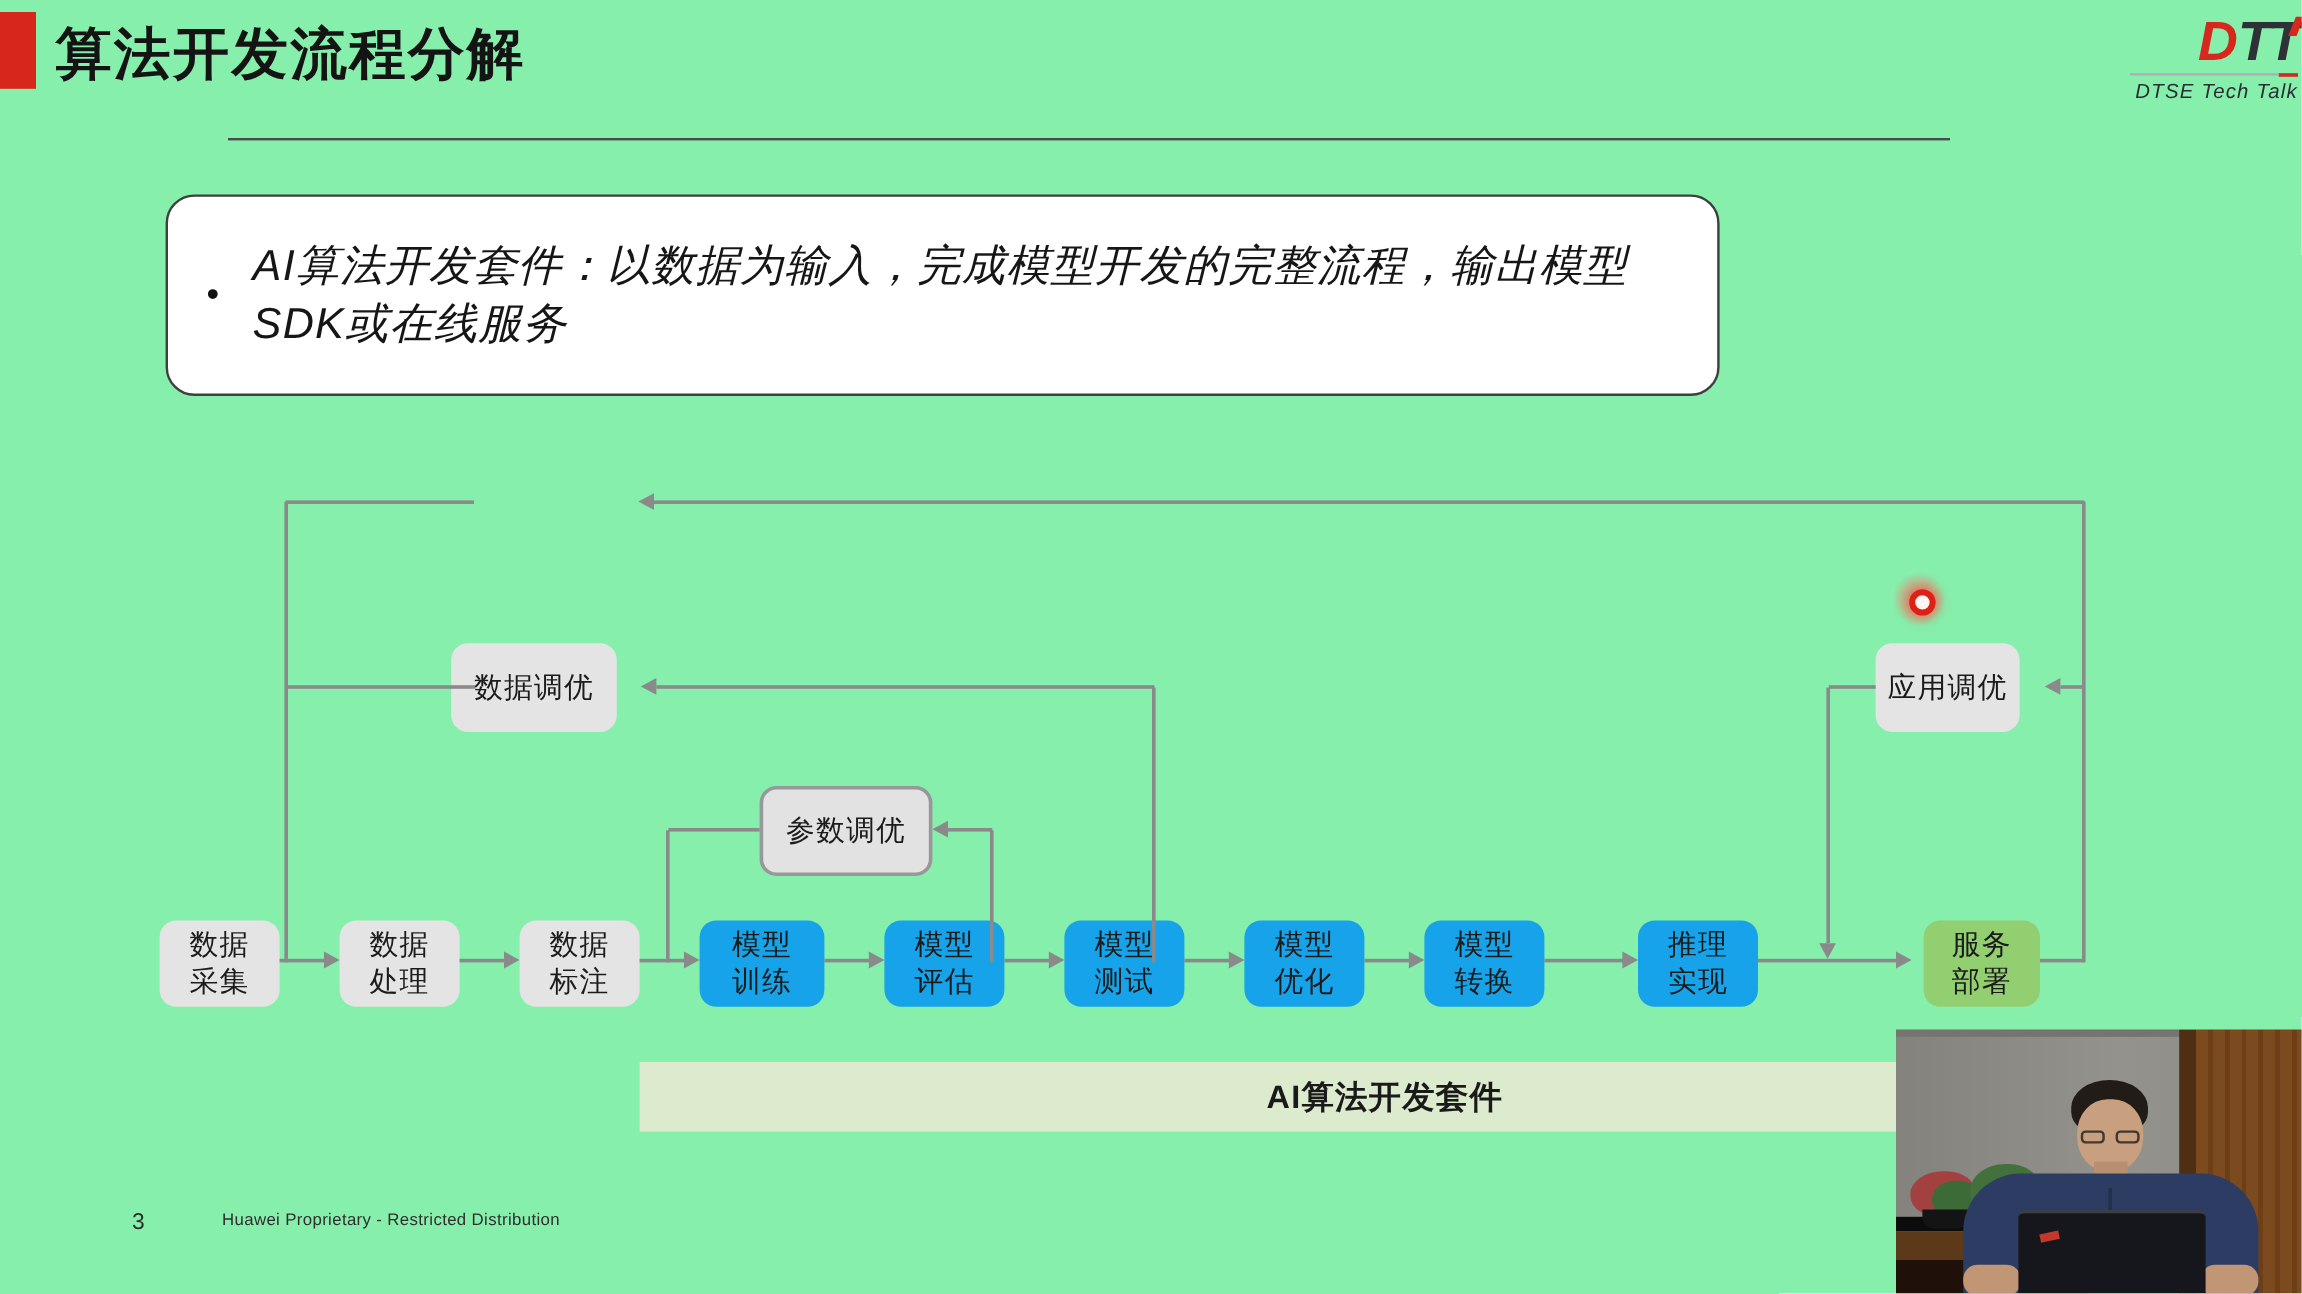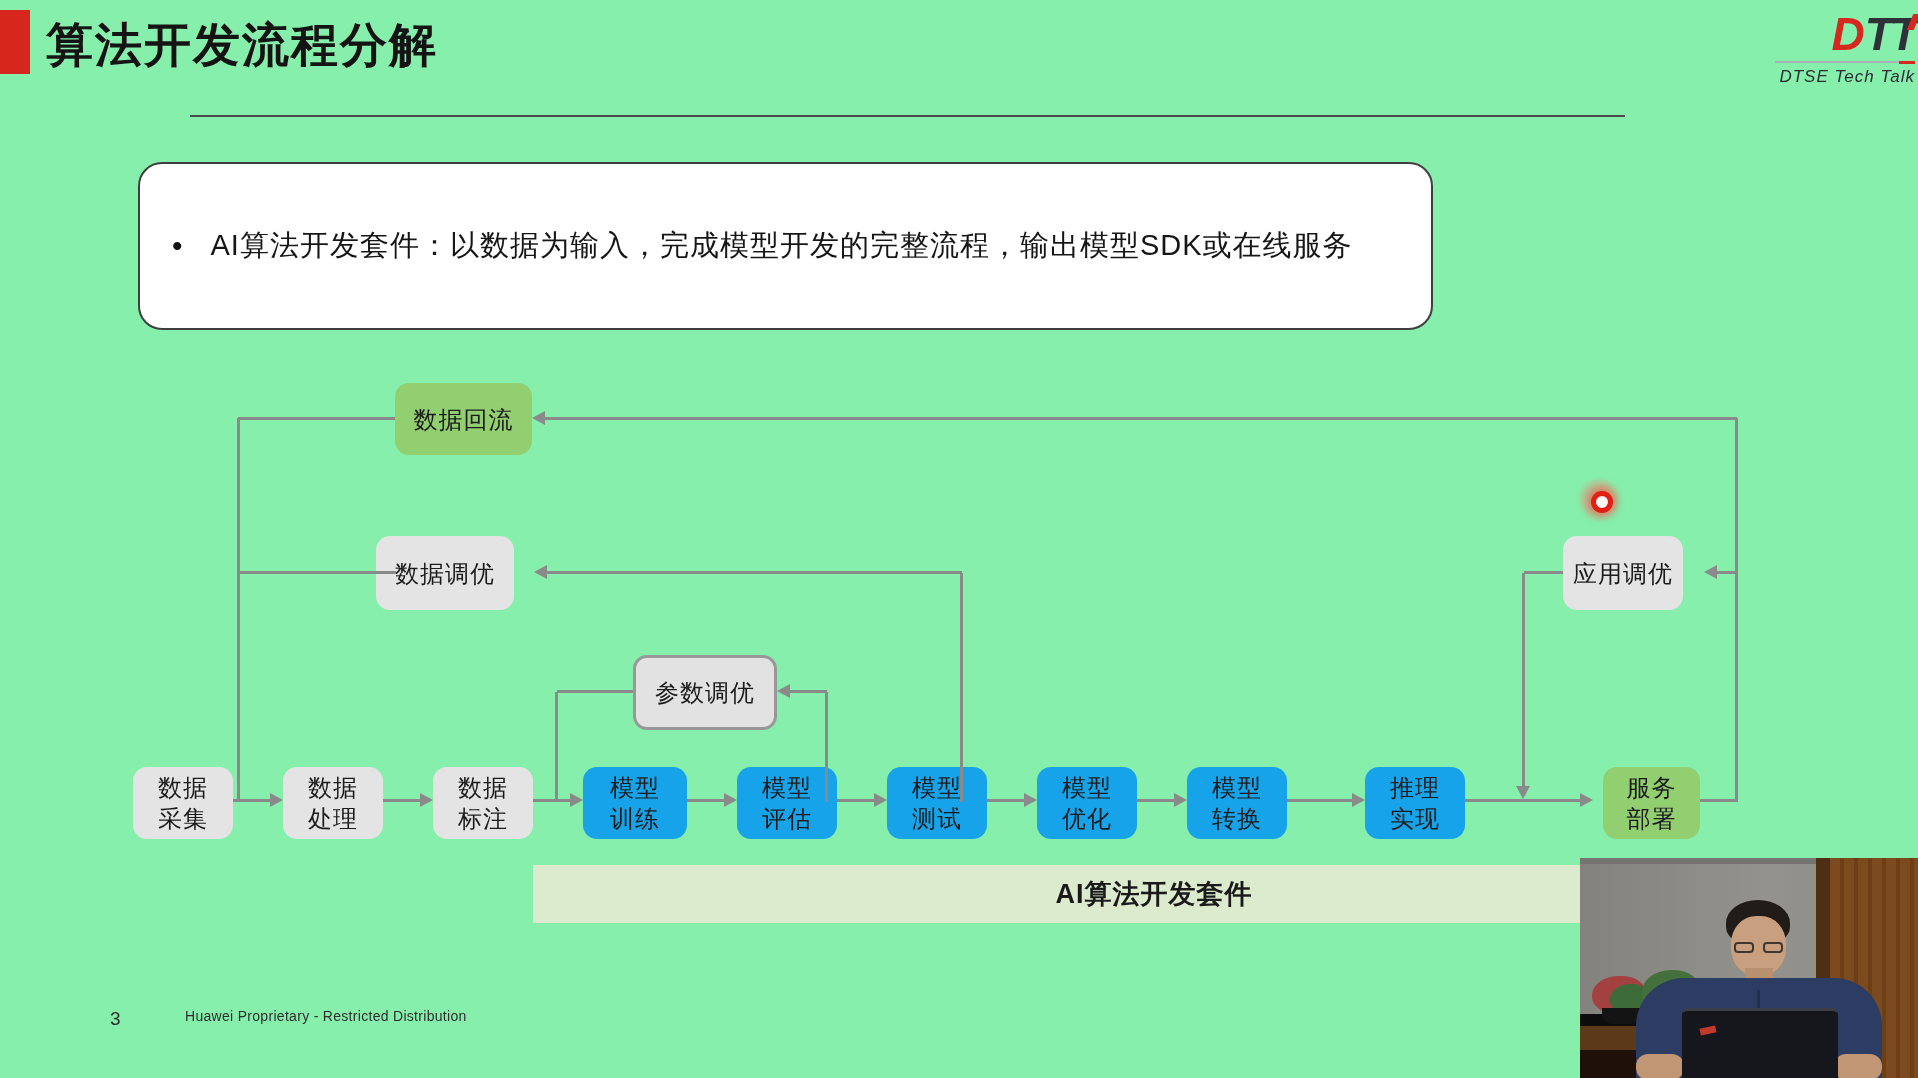--- a/index.html
+++ b/index.html
@@ -19,40 +19,40 @@
   .logo-tick{position:absolute;right:-2px;top:4px;width:7px;height:16px;background:#d6281e;
              transform:skewX(-22deg);}
   .logo-rule{position:relative;height:2px;background:#aab0b6;margin-top:3px;}
   .logo-rule-red{position:absolute;right:0;top:0;width:16px;height:3px;background:#d6281e;}
   .logo-tagline{font-style:italic;font-size:17px;color:#2a2d33;margin-top:4px;letter-spacing:1px;}
 
   
   .callout{position:absolute;left:138px;top:162px;width:1295px;height:168px;box-sizing:border-box;
            border:2px solid #3f3f3f;border-radius:24px;display:flex;align-items:center;background:#fff;}
   .bullet-dot{font-size:30px;color:#111;margin:0 28px 0 32px;}
-  .callout-text{font-size:29px;color:#161616;letter-spacing:1px;}
+  .callout-text{font-size:36px;color:#161616;letter-spacing:1px;font-style:italic;}
 
   
   .node{position:absolute;display:flex;flex-direction:column;align-items:center;justify-content:center;
         border-radius:14px;font-size:24px;line-height:31px;color:#1b1b1b;letter-spacing:1px;
         box-sizing:border-box;text-align:center;}
   .node.gray {background:#e4e4e4;}
   .node.blue {background:#17a3e9;align-items:center;}
   .node.green{background:#92cf71;}
   .node.outlined{background:#e2e2e2;border:3px solid #98989a;}
 
   
   .line{position:absolute;background:#8a8a8a;}
   .arr{position:absolute;width:0;height:0;border-style:solid;}
   .arr.right{border-width:7px 0 7px 13px;border-color:transparent transparent transparent #8a8a8a;}
   .arr.left {border-width:7px 13px 7px 0;border-color:transparent #8a8a8a transparent transparent;}
   .arr.down {border-width:13px 7px 0 7px;border-color:#8a8a8a transparent transparent transparent;}
 
   
-  .banner{position:absolute;left:533px;top:865px;width:1242px;height:58px;background:#dcebcd;
+  .banner{position:absolute;left:533px;top:885px;width:1242px;height:58px;background:#dcebcd;
           display:flex;align-items:center;justify-content:center;}
   .banner-label{font-size:27px;font-weight:bold;color:#1a1a1a;letter-spacing:1px;}
 
   
   .laser-glow{position:absolute;left:1577px;top:477px;width:44px;height:44px;border-radius:50%;
               background:radial-gradient(circle,rgba(255,90,80,0.55) 0%,rgba(255,120,110,0.35) 45%,rgba(255,150,140,0) 72%);}
   .laser-ring{position:absolute;left:1591px;top:491px;width:12px;height:12px;border-radius:50%;
               border:5px solid #df2015;background:#fff6f4;box-shadow:0 0 10px 3px rgba(255,70,60,0.6);}
 
   
@@ -110,23 +110,20 @@
         <span class="logo-rule-red"></span>
       </div>
     <div class="logo-tagline">DTSE Tech Talk</div>
   </div>
 
   <div class="callout">
     <span class="bullet-dot">•</span>
     <span class="callout-text">AI算法开发套件：以数据为输入，完成模型开发的完整流程，输出模型SDK或在线服务</span>
   </div>
 
-  <div class="node green" style="left:395px;top:383px;width:137px;height:72px;">
-    <span>数据回流</span>
-  </div>
   <div class="node gray" style="left:376px;top:536px;width:138px;height:74px;">
     <span>数据调优</span>
   </div>
   <div class="node outlined" style="left:633px;top:655px;width:144px;height:75px;">
     <span>参数调优</span>
   </div>
   <div class="node gray" style="left:1563px;top:536px;width:120px;height:74px;">
     <span>应用调优</span>
   </div>
 

